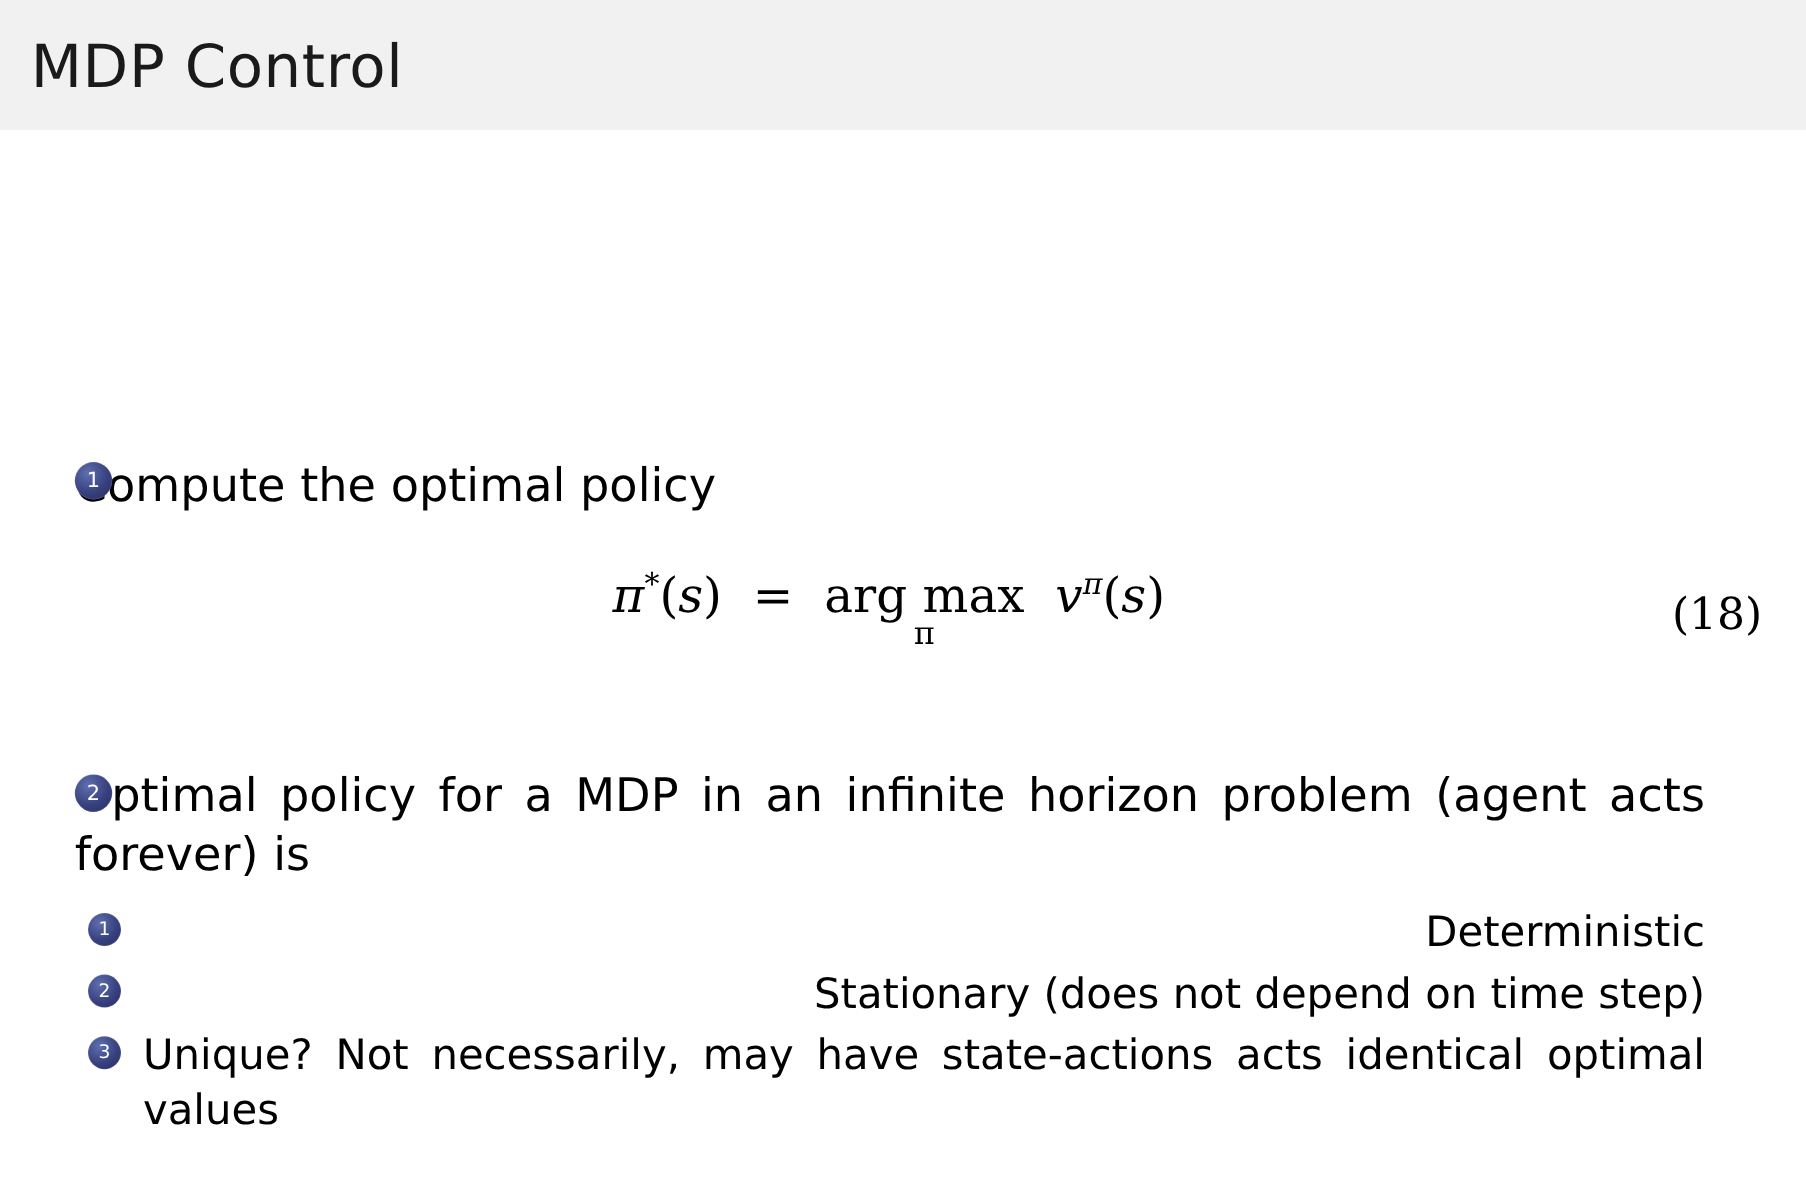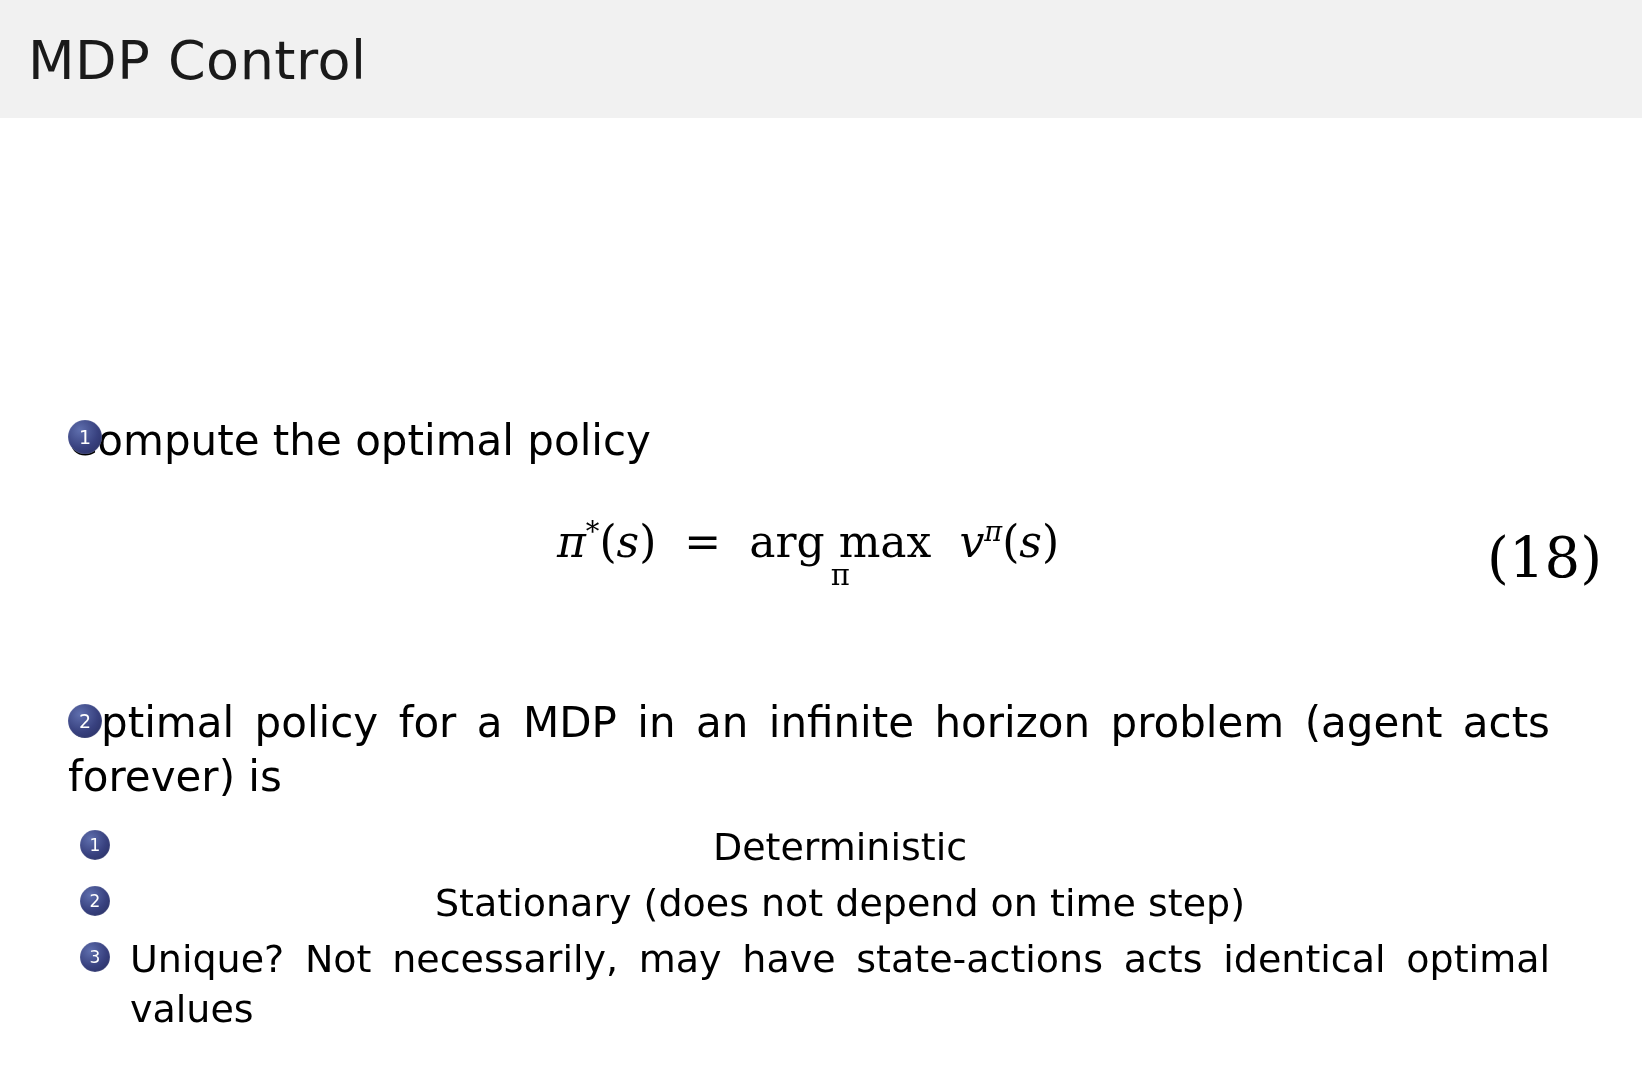--- a/index.html
+++ b/index.html
@@ -92,23 +92,23 @@
   .equation {
     font-family: "DejaVu Serif", serif;
     font-size: 44px;
     white-space: nowrap;
     position: relative;
     left: -30px;
   }
   .eq-number {
     position: absolute;
     right: 6px;
-    top: 9px;
+    top: 20px;
     font-family: "DejaVu Serif", serif;
-    font-size: 56px;
+    font-size: 40px;
     text-align: center;
   }
   .it { font-style: italic; }
   .sup {
     font-size: 0.62em;
     vertical-align: super;
   }
   .sub-under {
     display: inline-block;
     position: relative;
@@ -140,21 +140,21 @@
     padding-left: 62px;
     margin: 0 0 6px 0;
   }
   ol.lvl2 .bullet { left: 12px; top: 8px; }
   .sub-text {
     font-size: 38px;
     line-height: 1.32;
     text-align: justify;
     font-family: "DejaVu Sans", sans-serif;
   }
-  .sub-text.nojust { text-align: center; }
+  .sub-text.nojust { text-align: right; }
 </style>
 </head>
 <body>
 
 <div class="slide">
 
   <div class="title-bar">
     <div class="title">MDP Control</div>
   </div>
 

